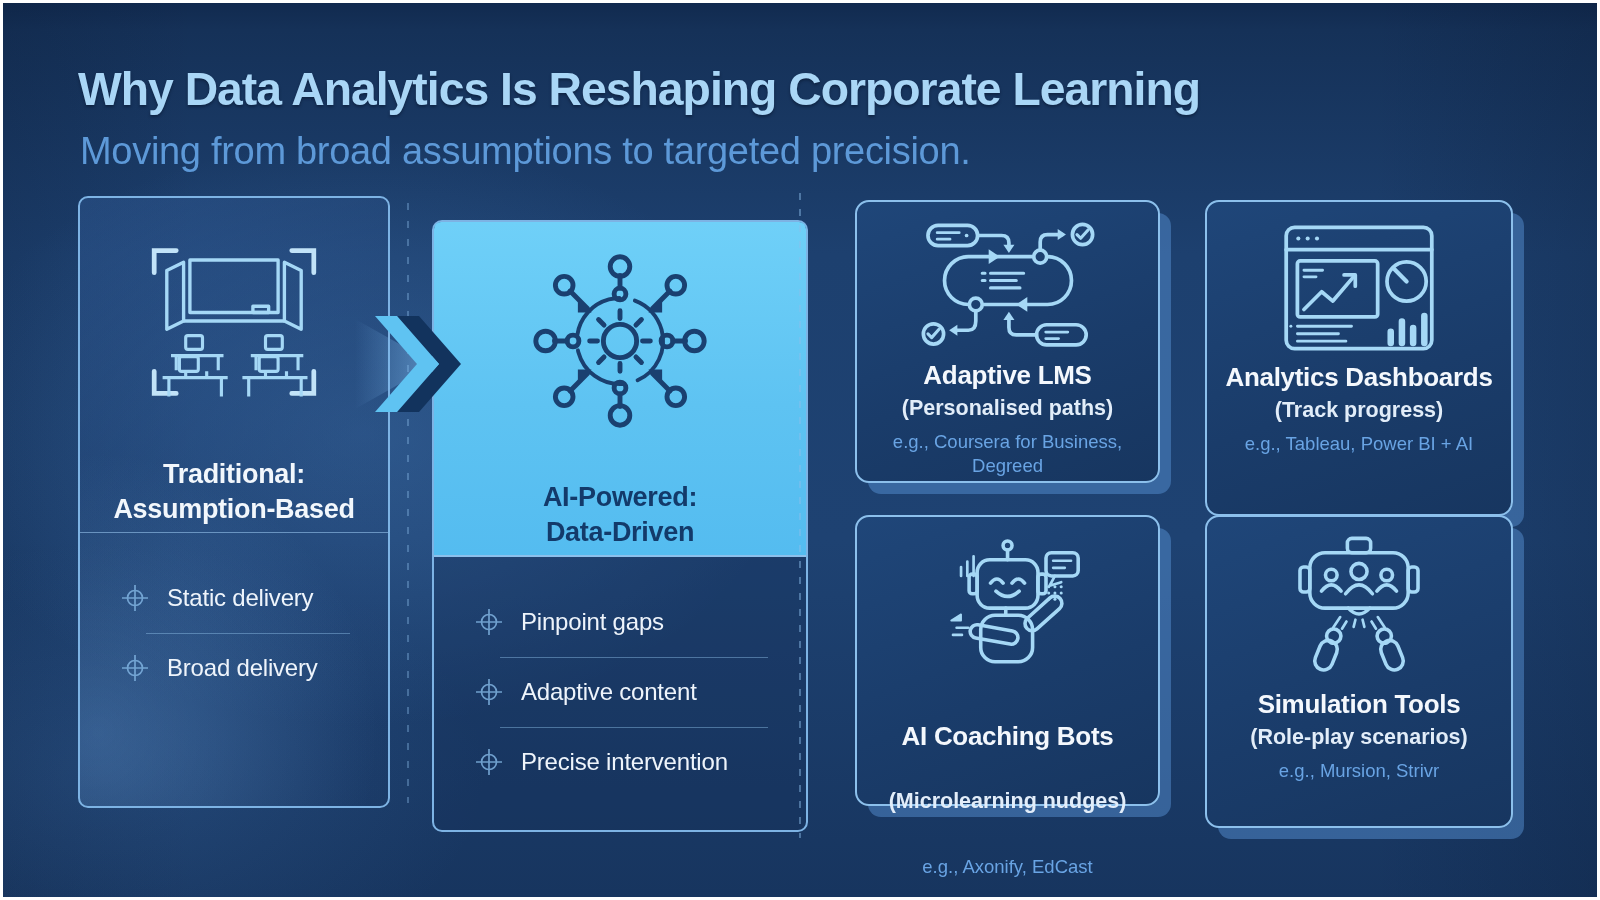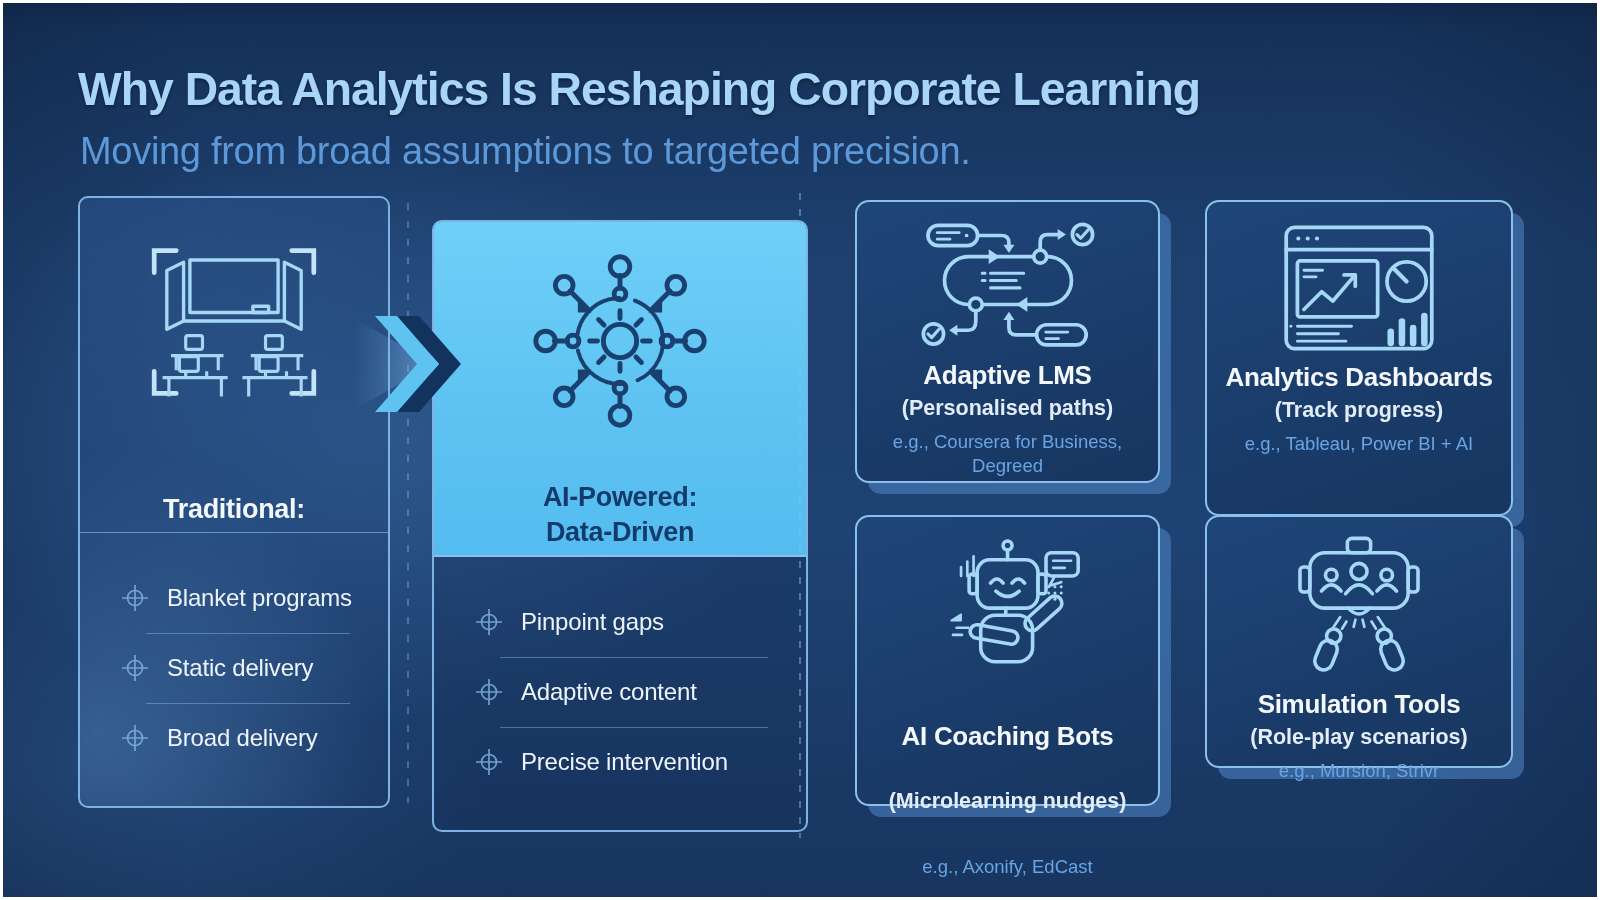--- a/index.html
+++ b/index.html
@@ -80,21 +80,21 @@
   .tool-card{
     position:absolute; box-sizing:border-box;
     border:2.5px solid #8cc0ec; border-radius:14px;
     background:linear-gradient(160deg, #1f4679 0%, #1a3c6a 58%, #173660 100%);
     box-shadow:12px 12px 0 -1px rgba(88,146,214,.48);
     display:flex; flex-direction:column; align-items:center; text-align:center;
   }
   .t0{left:852px; top:197px; width:305px; height:283px;}
   .t1{left:1202px; top:197px; width:308px; height:316px;}
   .t2{left:852px; top:512px; width:305px; height:291px;gap:32px;}
-  .t3{left:1202px; top:512px; width:308px; height:253px;}
+  .t3{left:1202px; top:512px; width:308px; height:313px;}
   .tool-icon{flex:0 0 auto; margin-top:16px; display:flex; align-items:center; justify-content:center;}
   .tool-title{margin:4px 0 0 0; font-size:26px; font-weight:700; letter-spacing:-.3px; color:#f4f8fd;}
   .tool-sub{margin:5px 0 0 0; font-size:21.5px; font-weight:700; color:#e2edf9;}
   .tool-ex{margin:9px 0 0 0; font-size:18.5px; font-weight:400; color:#69a4e4; line-height:1.3; max-width:268px;}
   svg{display:block;}
 </style>
 </head>
 <body>
 
 <div class="frame">
@@ -132,32 +132,24 @@
               <rect x="26" y="0" width="16" height="13" rx="2"></rect>
               <path d="M12,19 H62 M17,19 V33 M57,19 V33"></path>
               <rect x="20" y="20" width="18" height="14" rx="2"></rect>
               <path d="M4,40 H66 M10,40 V58 M60,40 V58 M26,34 V40 M46,34 V40"></path>
             </g>
           </g>
         </svg>
       </span>
       <h2 class="cmp-title">
         <span>Traditional:</span><br>
+        <span>Assumption-Based</span>
       </h2>
     </div>
     <ul class="feature-list">
-      <li>
-        <svg class="bullet" width="30" height="30" viewBox="0 0 30 30">
-          <g stroke="#7fb2e0" stroke-width="1.7" fill="none" opacity=".85">
-            <circle cx="15" cy="15" r="7.5"></circle>
-              <path d="M15,2 V28 M2,15 H28"></path>
-            </g>
-        </svg>
-        <span>Blanket programs</span>
-      </li>
       <li>
         <svg class="bullet" width="30" height="30" viewBox="0 0 30 30">
           <g stroke="#7fb2e0" stroke-width="1.7" fill="none" opacity=".85">
             <circle cx="15" cy="15" r="7.5"></circle>
               <path d="M15,2 V28 M2,15 H28"></path>
             </g>
         </svg>
         <span>Static delivery</span>
       </li>
       <li>

